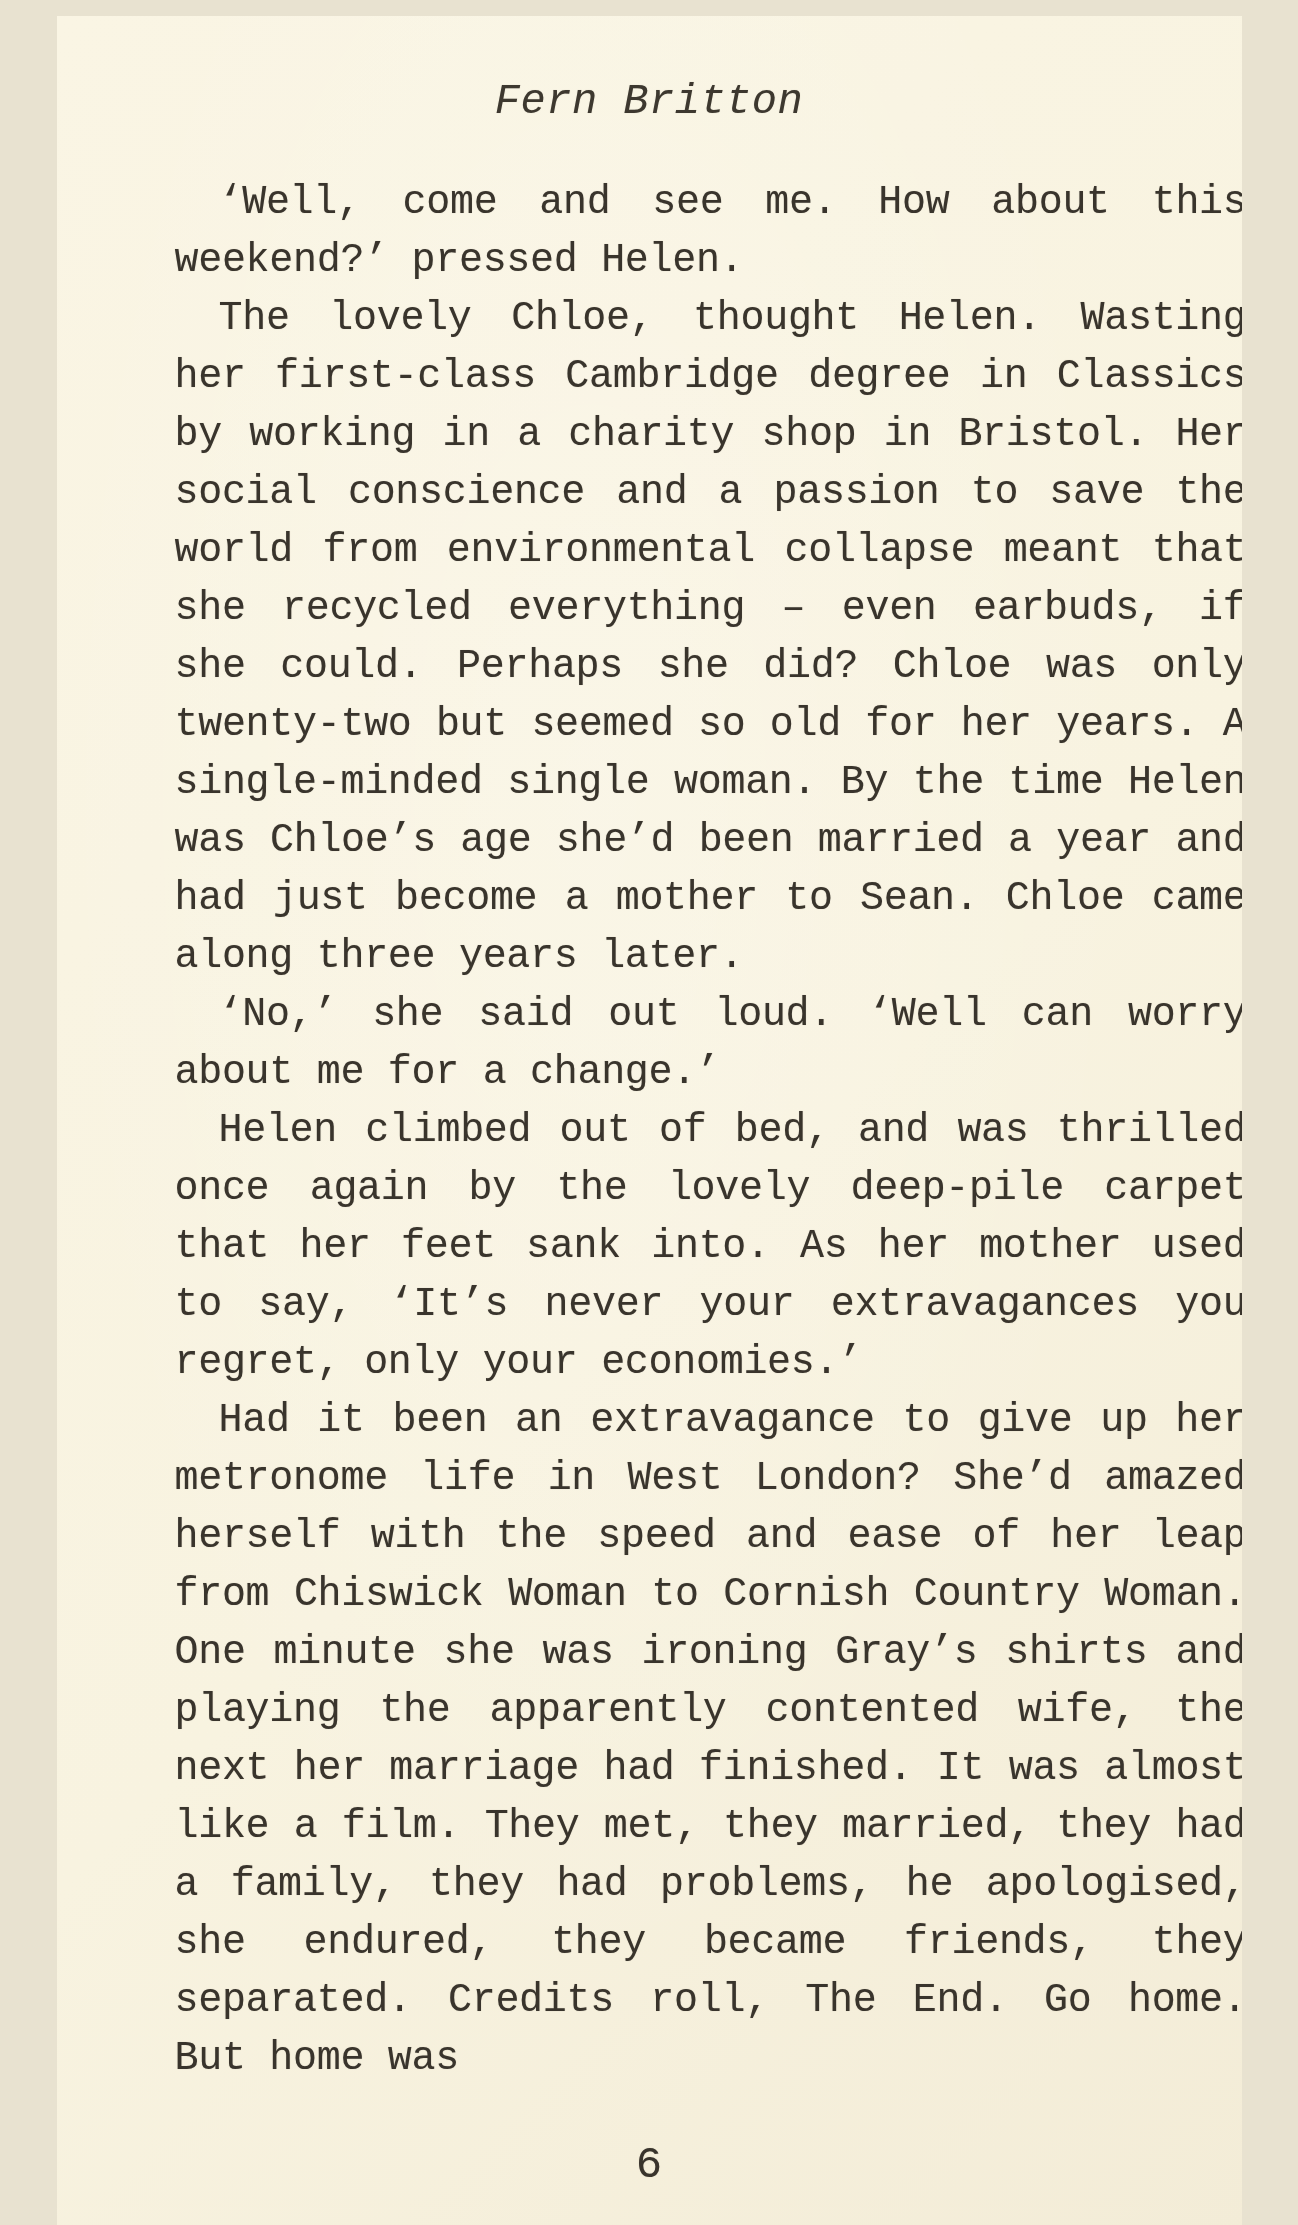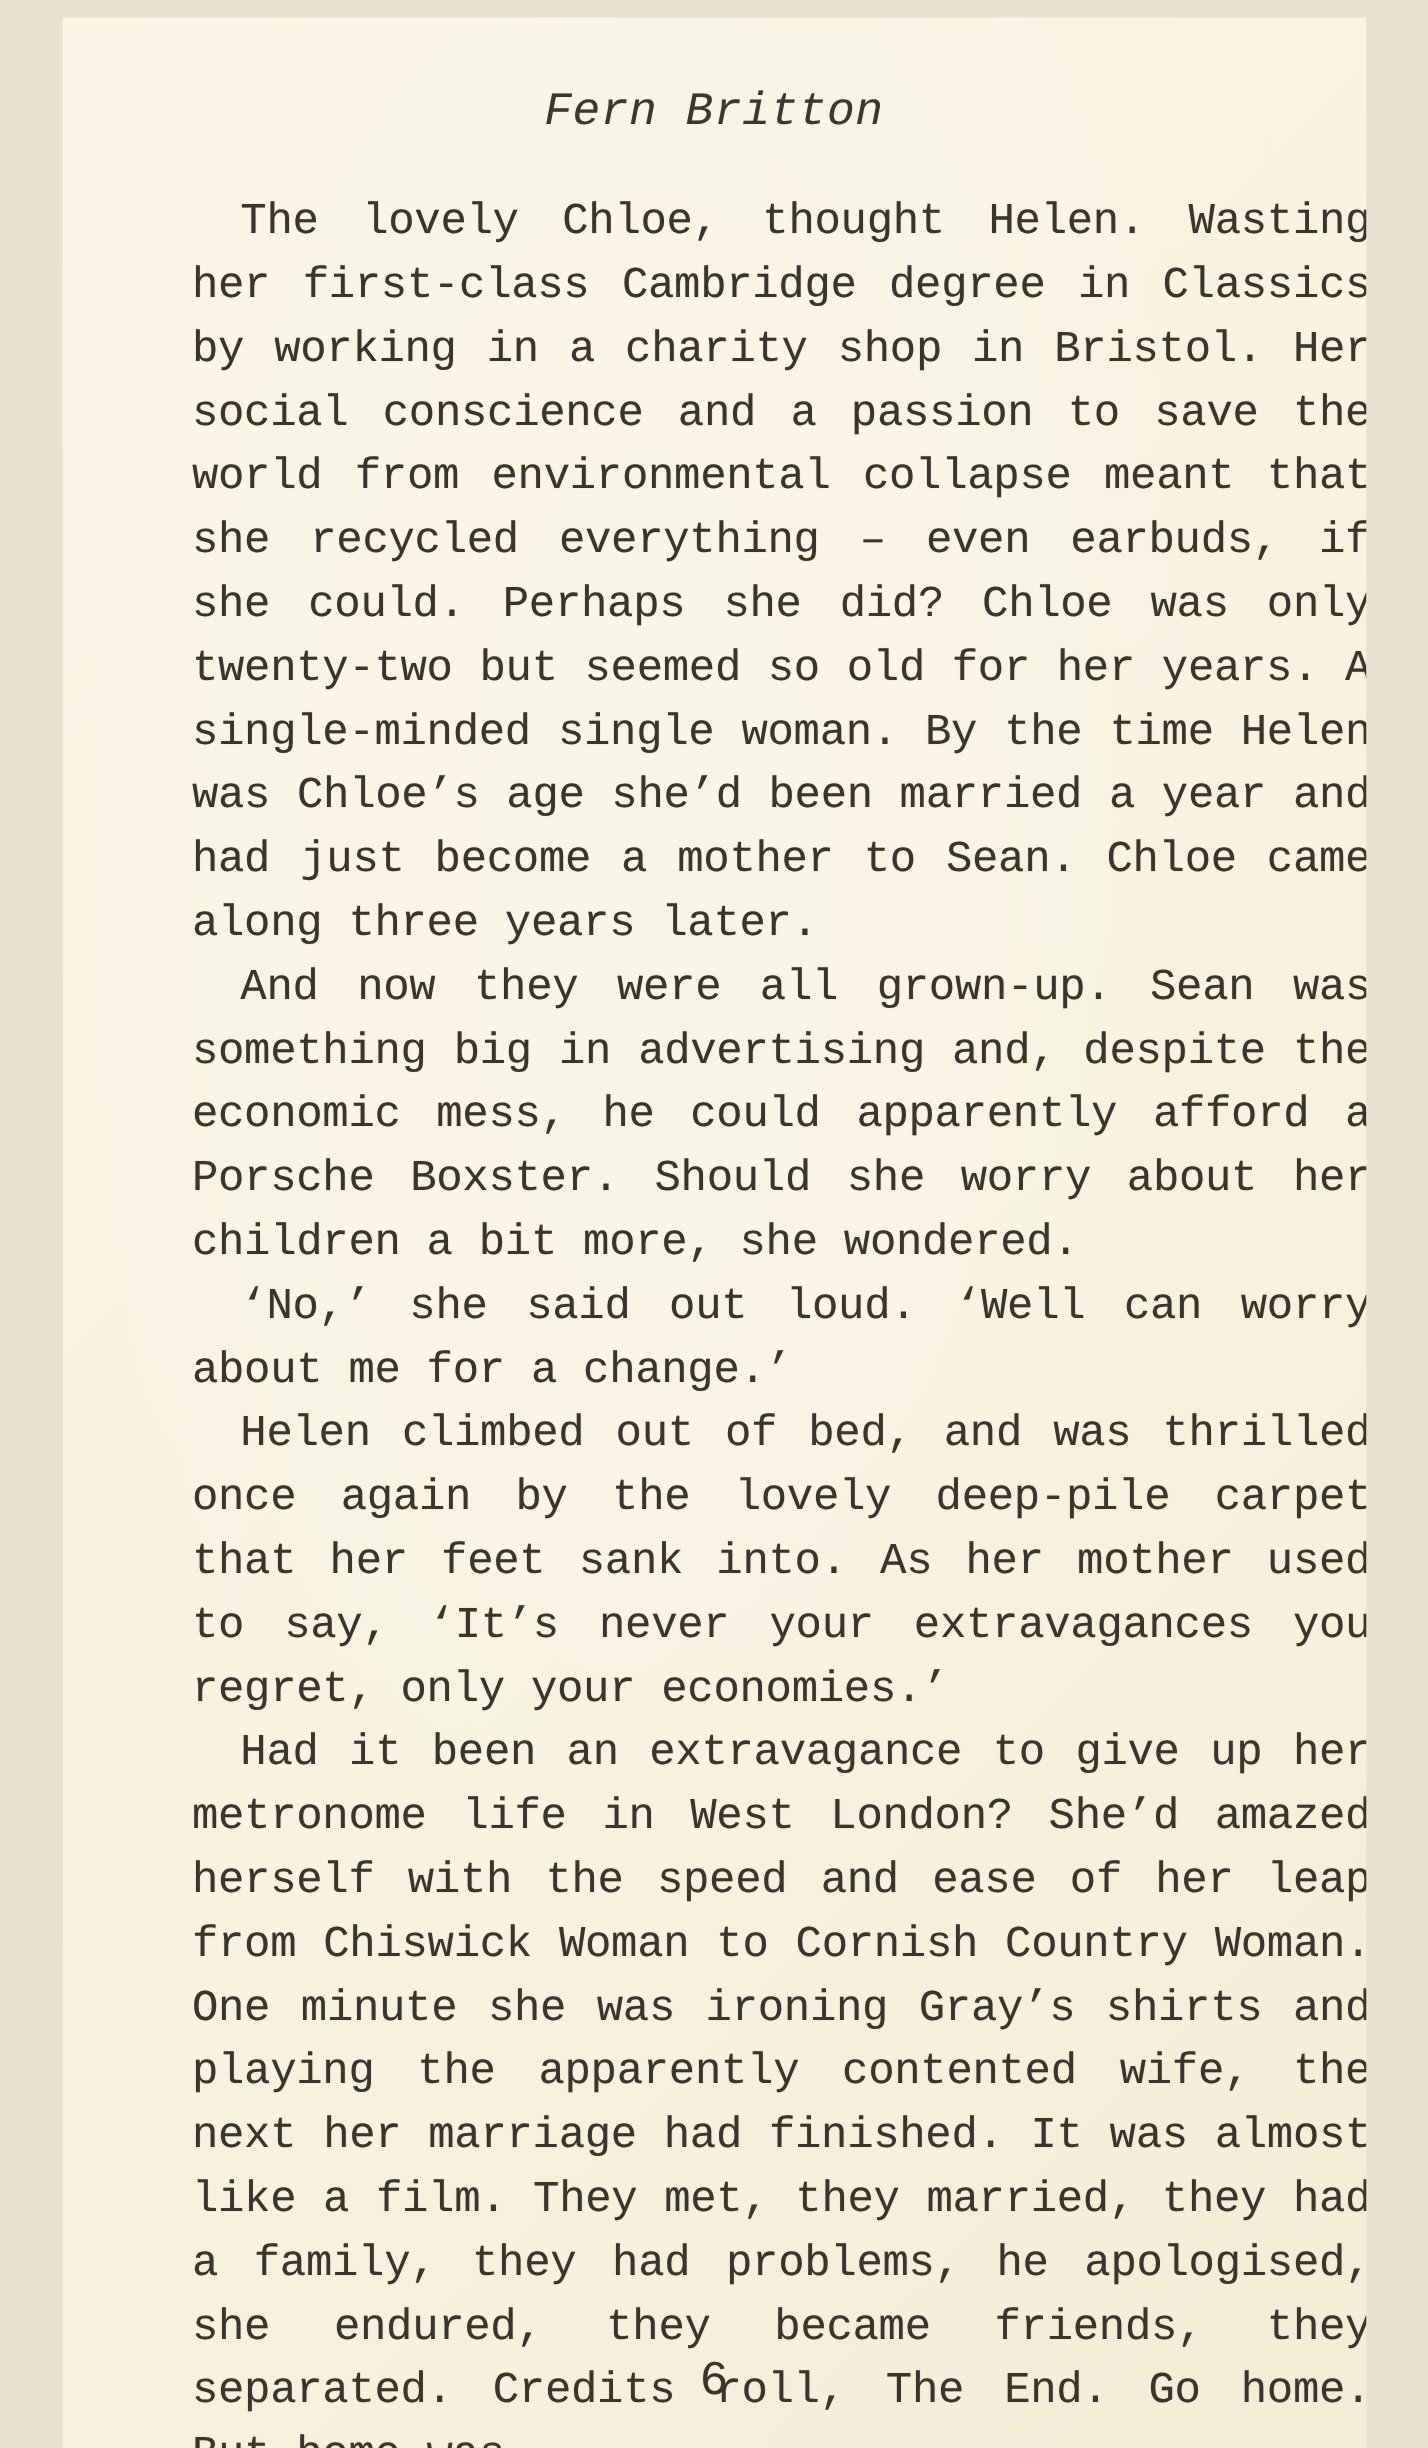--- a/index.html
+++ b/index.html
@@ -62,22 +62,22 @@
   }
 </style>
 </head>
 <body>
 
 <div class="page">
 
   <div class="running-header">Fern Britton</div>
 
   <div class="body-text">
+    <p>‘Well, come and see me. How about this weekend?’ pressed Helen.</p>
     <p>The lovely Chloe, thought Helen. Wasting her first-class Cambridge degree in Classics by working in a charity shop in Bristol. Her social conscience and a passion to save the world from environmental collapse meant that she recycled everything – even earbuds, if she could. Perhaps she did? Chloe was only twenty-two but seemed so old for her years. A single-minded single woman. By the time Helen was Chloe’s age she’d been married a year and had just become a mother to Sean. Chloe came along three years later.</p>
-    <p>And now they were all grown-up. Sean was something big in advertising and, despite the economic mess, he could apparently afford a Porsche Boxster. Should she worry about her children a bit more, she wondered.</p>
     <p>‘No,’ she said out loud. ‘Well can worry about me for a change.’</p>
     <p>Helen climbed out of bed, and was thrilled once again by the lovely deep-pile carpet that her feet sank into. As her mother used to say, ‘It’s never your extravagances you regret, only your economies.’</p>
     <p>Had it been an extravagance to give up her metronome life in West London? She’d amazed herself with the speed and ease of her leap from Chiswick Woman to Cornish Country Woman. One minute she was ironing Gray’s shirts and playing the apparently contented wife, the next her marriage had finished. It was almost like a film. They met, they married, they had a family, they had problems, he apologised, she endured, they became friends, they separated. Credits roll, The End. Go home. But home was</p>
   </div>
 
   <div class="page-number">6</div>
 
 </div>
 
 </body></html>

